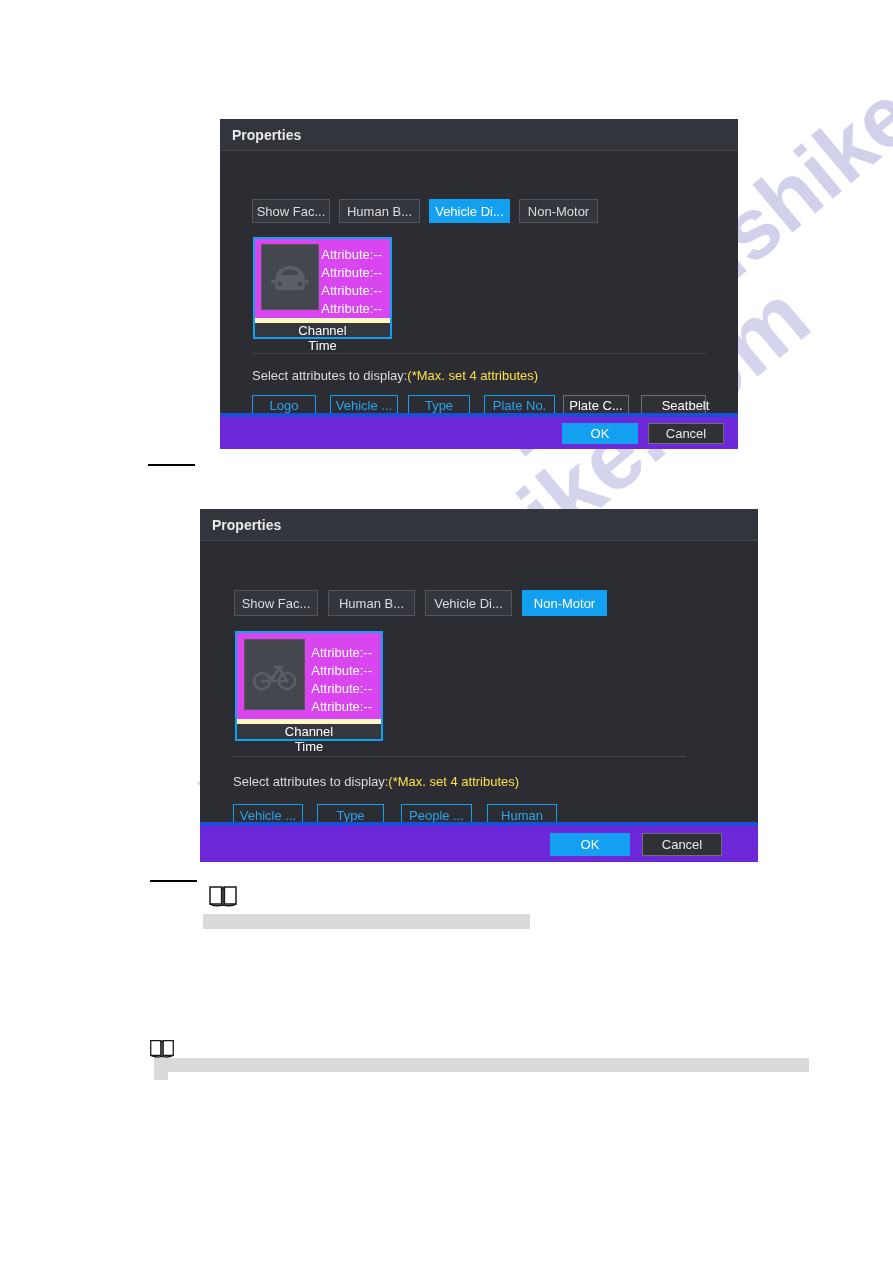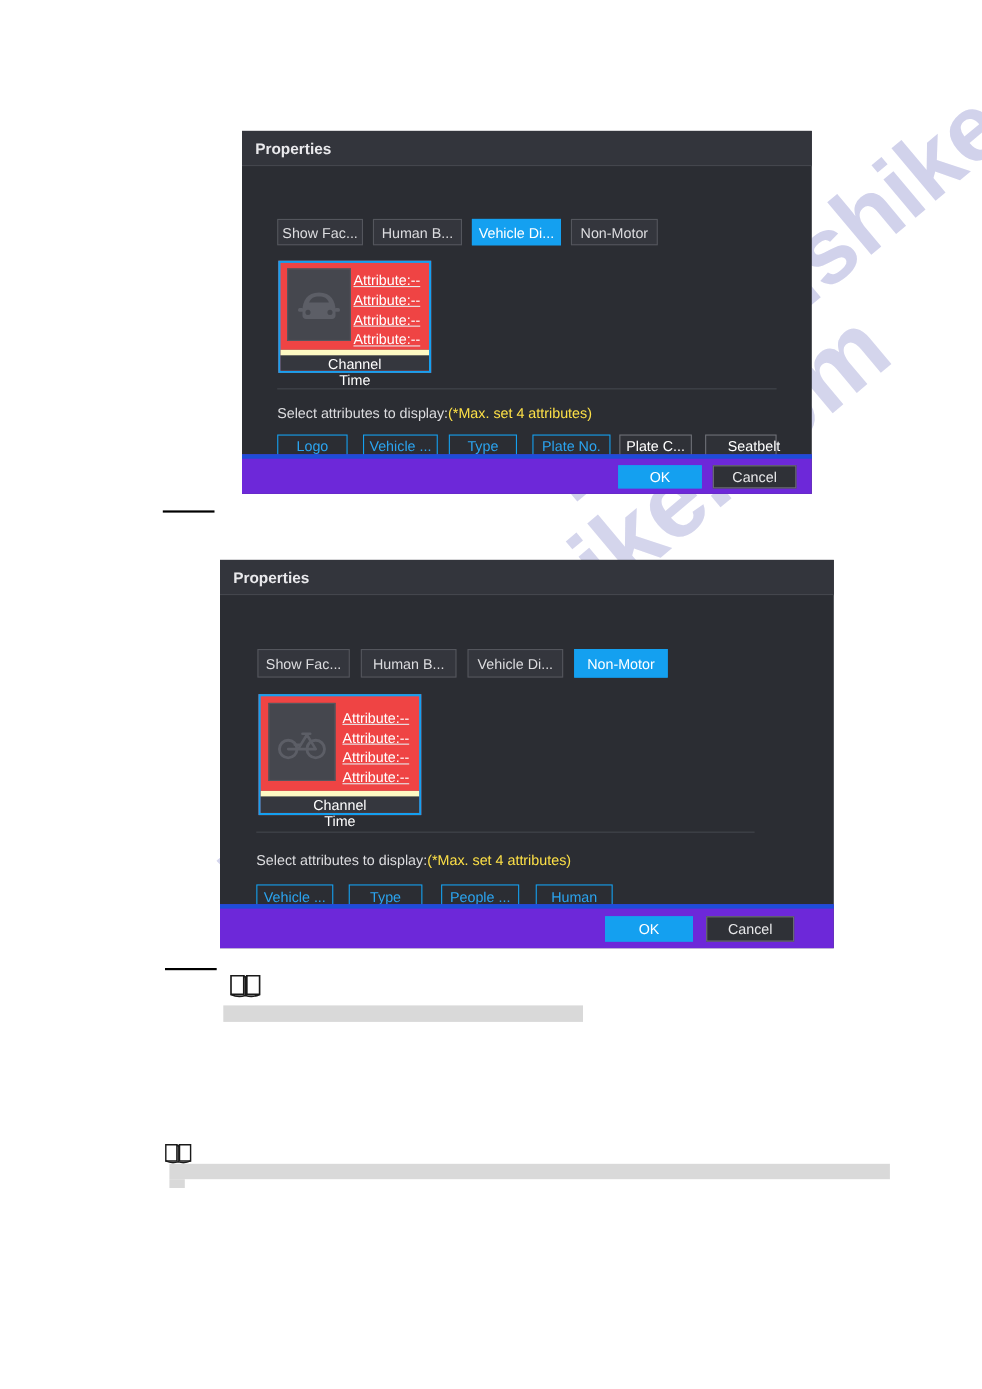--- a/index.html
+++ b/index.html
@@ -78,24 +78,23 @@
   }
   .tab.active {
     background: #14a0f0;
     border-color: #14a0f0;
     color: #ffffff;
   }
 
   
   .preview-card {
     border: 2px solid #14a0f0;
-    background: #ef4444;
+    background: #d946ef;
     box-sizing: border-box;
     position: relative;
-    text-decoration: underline;
   }
   .preview-top {
     display: flex;
     box-sizing: border-box;
   }
   .thumb {
     background: #45474e;
     border: 1px solid #55575e;
     box-sizing: border-box;
     display: flex;

